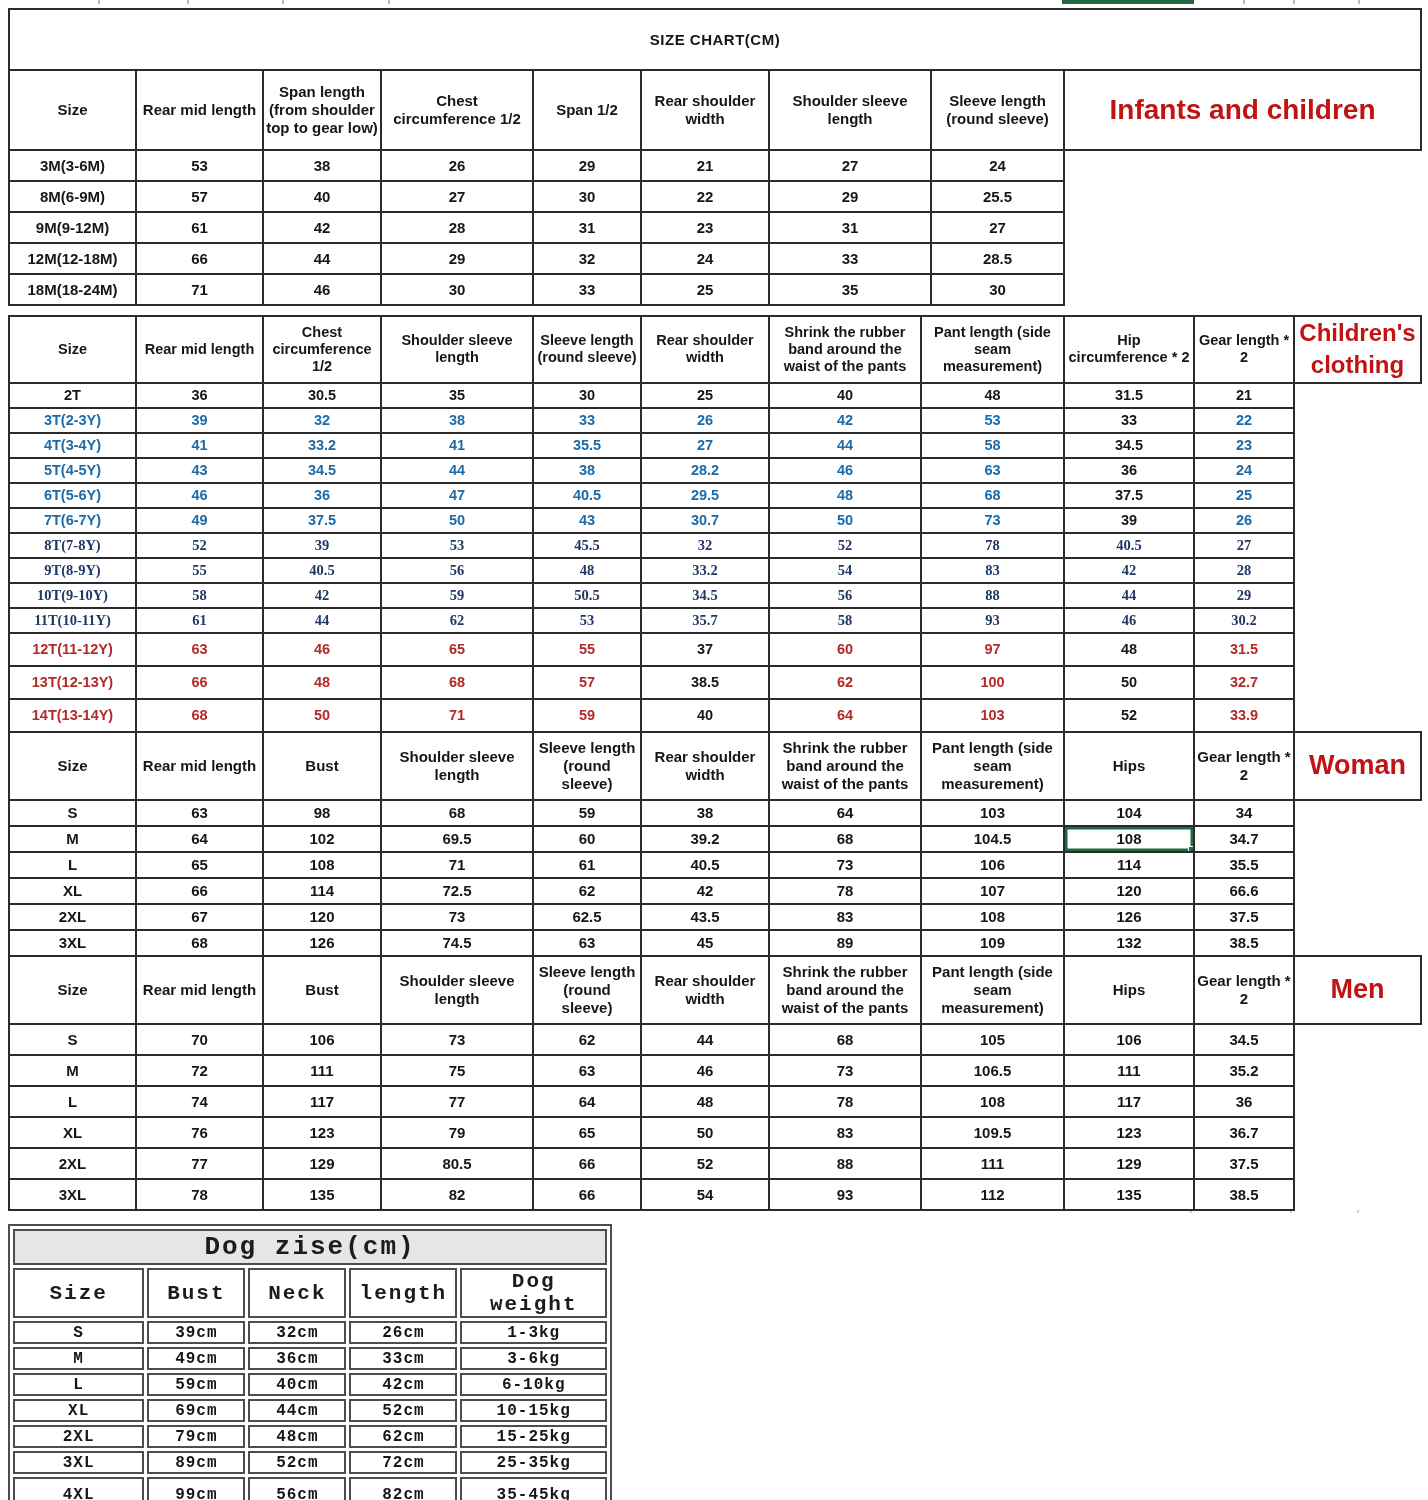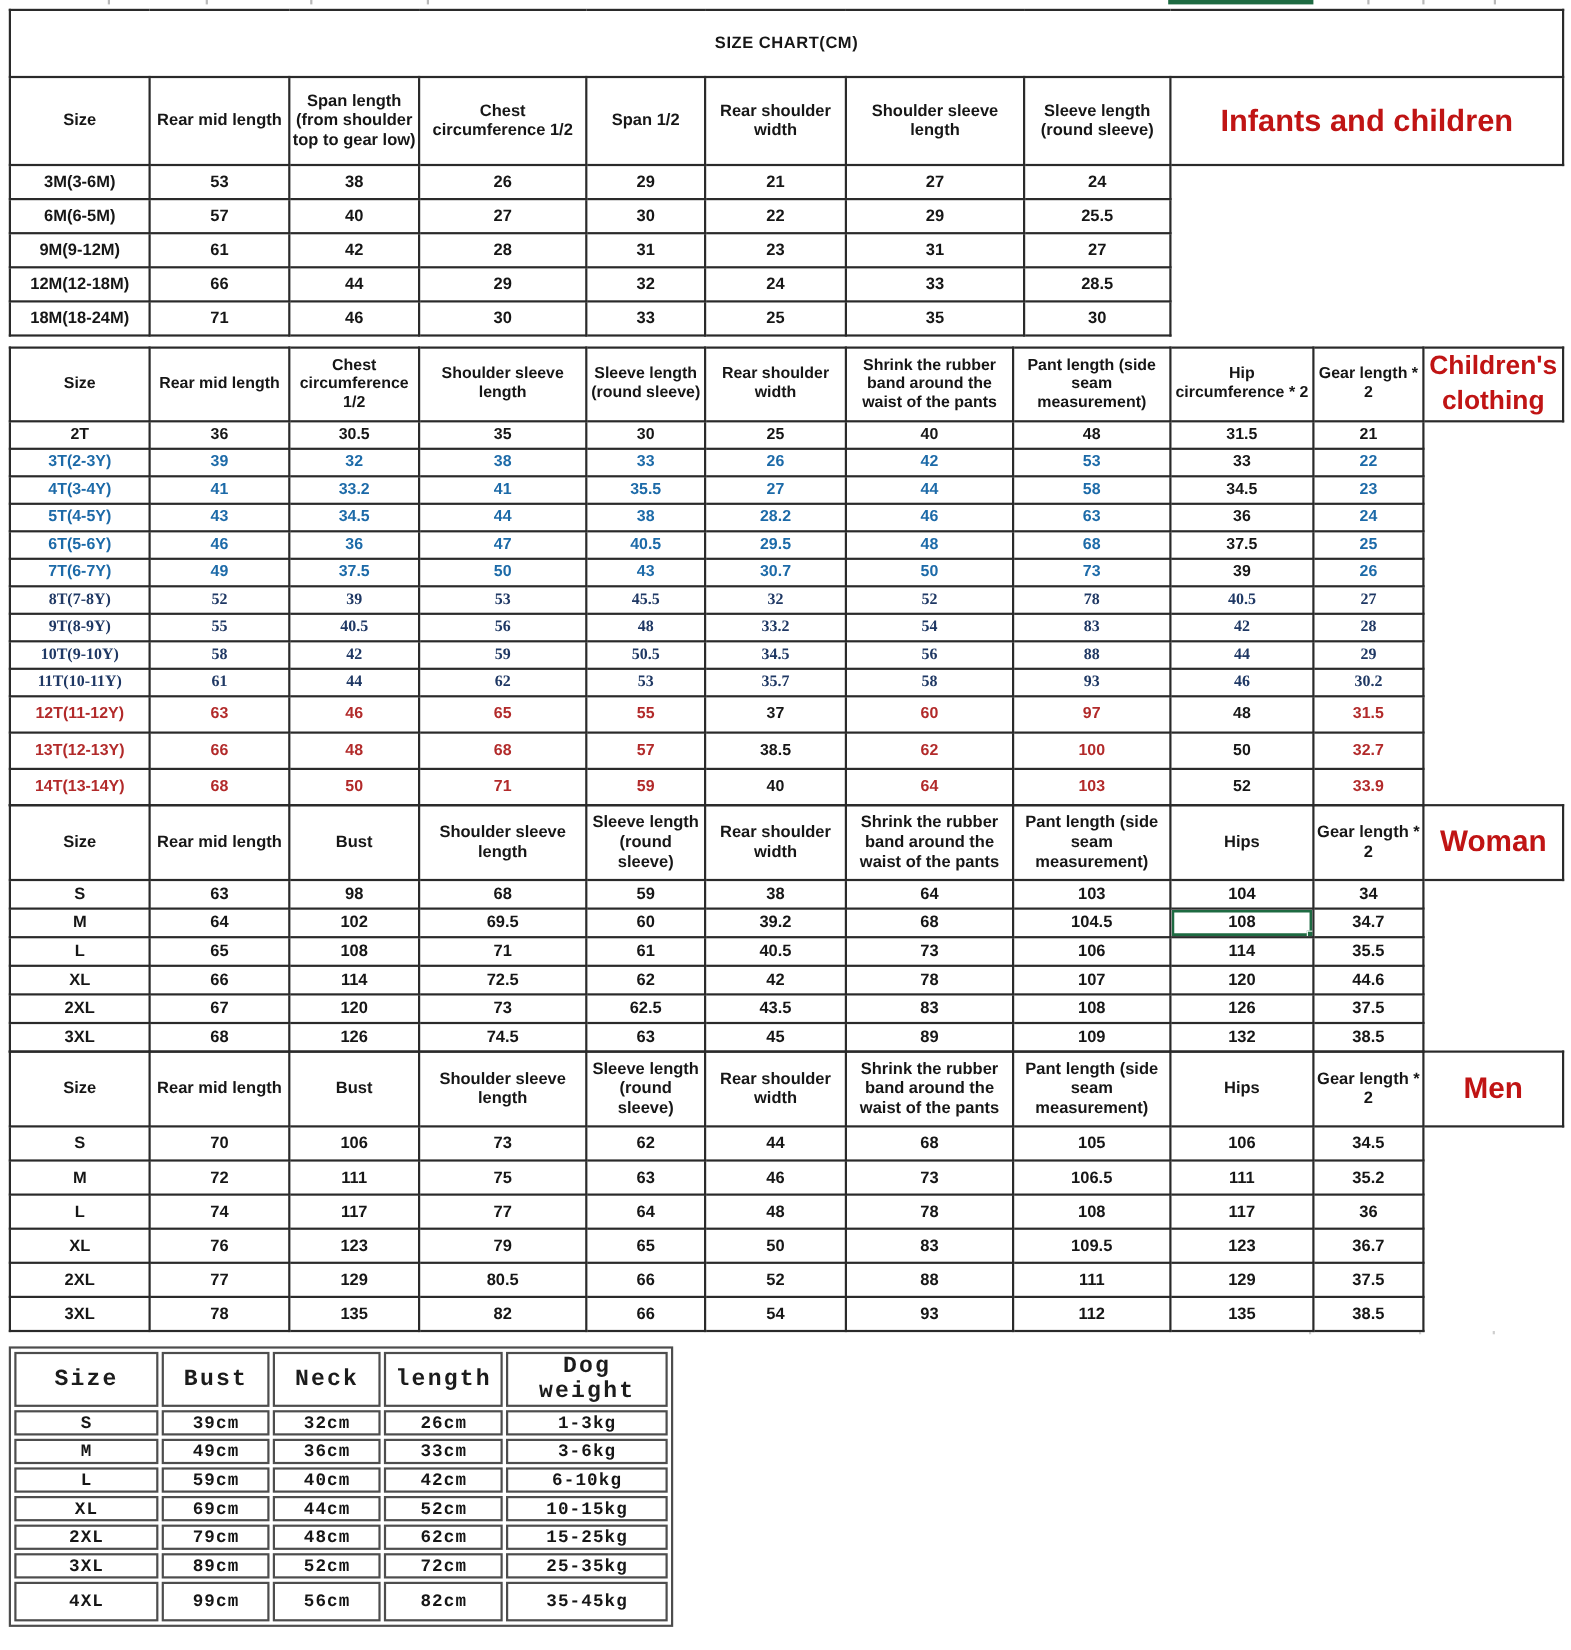--- a/index.html
+++ b/index.html
@@ -134,21 +134,21 @@
         <td class="c-black">3M(3-6M)</td>
         <td class="c-black">53</td>
         <td class="c-black">38</td>
         <td class="c-black">26</td>
         <td class="c-black">29</td>
         <td class="c-black">21</td>
         <td class="c-black">27</td>
         <td class="c-black">24</td>
       </tr>
       <tr class="row-black">
-        <td class="c-black">6M(6-5M)</td>
+        <td class="c-black">8M(6-9M)</td>
         <td class="c-black">57</td>
         <td class="c-black">40</td>
         <td class="c-black">27</td>
         <td class="c-black">30</td>
         <td class="c-black">22</td>
         <td class="c-black">29</td>
         <td class="c-black">25.5</td>
       </tr>
       <tr class="row-black">
         <td class="c-black">9M(9-12M)</td>
@@ -442,21 +442,21 @@
         <tr class="row-black">
           <td class="c-black">XL</td>
           <td class="c-black">66</td>
           <td class="c-black">114</td>
           <td class="c-black">72.5</td>
           <td class="c-black">62</td>
           <td class="c-black">42</td>
           <td class="c-black">78</td>
           <td class="c-black">107</td>
           <td class="c-black">120</td>
-          <td class="c-black">44.6</td>
+          <td class="c-black">66.6</td>
         </tr>
         <tr class="row-black">
           <td class="c-black">2XL</td>
           <td class="c-black">67</td>
           <td class="c-black">120</td>
           <td class="c-black">73</td>
           <td class="c-black">62.5</td>
           <td class="c-black">43.5</td>
           <td class="c-black">83</td>
           <td class="c-black">108</td>
@@ -586,20 +586,23 @@
 <div class="dog-wrap">
   <table id="t-dog">
     <colgroup>
       <col style="width:130px">
         <col style="width:97px">
         <col style="width:97px">
         <col style="width:107px">
         <col style="width:145px">
     </colgroup>
   <thead>
+        <tr class="title-row">
+          <td colspan="5" class="tbl-title">Dog zise(cm)</td>
+        </tr>
         <tr class="hdr-row">
           <th>Size</th>
           <th>Bust</th>
           <th>Neck</th>
           <th>length</th>
           <th>Dog weight</th>
         </tr>
       </thead>
       <tbody>
         <tr class="row-black">

